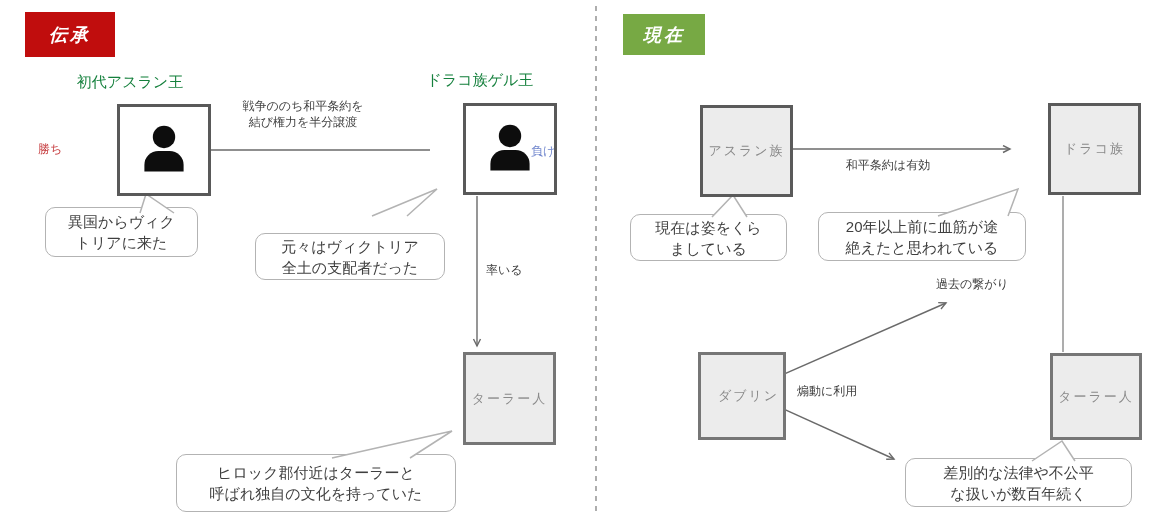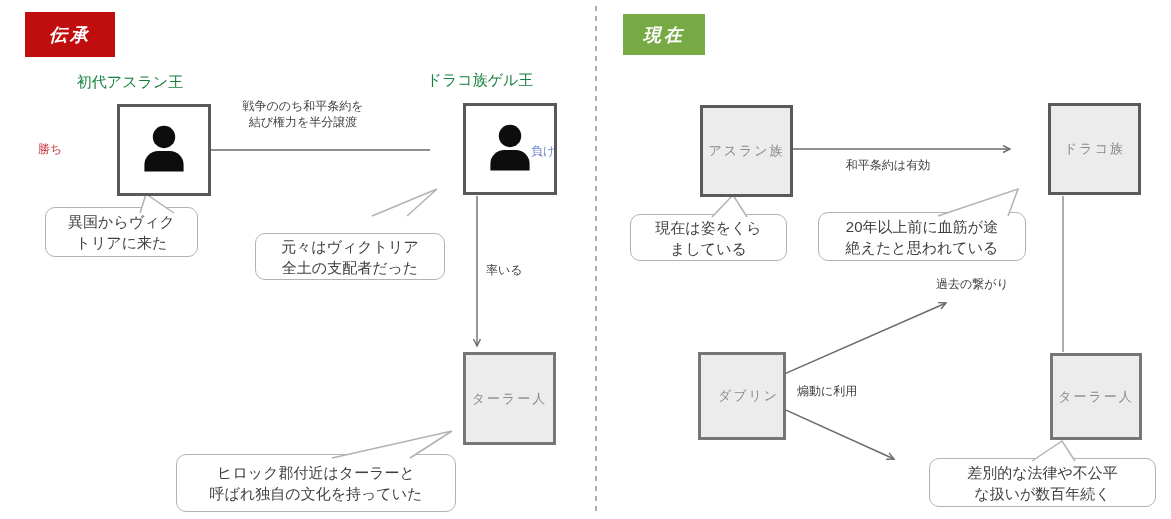--- a/index.html
+++ b/index.html
@@ -43,21 +43,21 @@
 
   
   .bubble{position:absolute;box-sizing:border-box;background:#ffffff;border:1.5px solid #b3b3b3;
           border-radius:10px;display:flex;align-items:center;justify-content:center;
           font-size:15px;line-height:1.4;text-align:center;white-space:pre-line;z-index:10;color:#3f3f3f;}
   .bub1{left:45px; top:207px;width:153px;height:50px;}
   .bub2{left:255px;top:212px;width:190px;height:47px;margin-top:21px;}
   .bub3{left:176px;top:454px;width:280px;height:58px;}
   .bub4{left:630px;top:214px;width:157px;height:47px;}
   .bub5{left:818px;top:212px;width:208px;height:49px;}
-  .bub6{left:905px;top:458px;width:227px;height:49px;margin-left:24px;}
+  .bub6{left:905px;top:458px;width:227px;height:49px;}
 
   svg.overlay{position:absolute;left:0;top:0;z-index:20;}
 </style>
 </head>
 <body>
 
 <div class="canvas">
 
   <div class="badge badge-legend">伝承</div>
   <div class="badge badge-present">現在</div>

